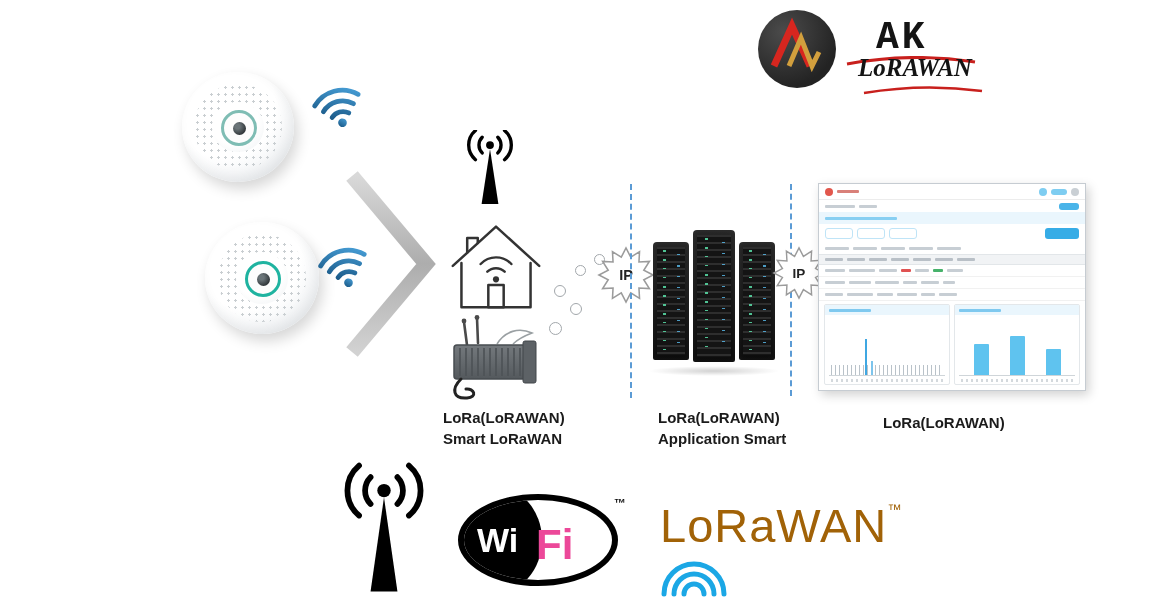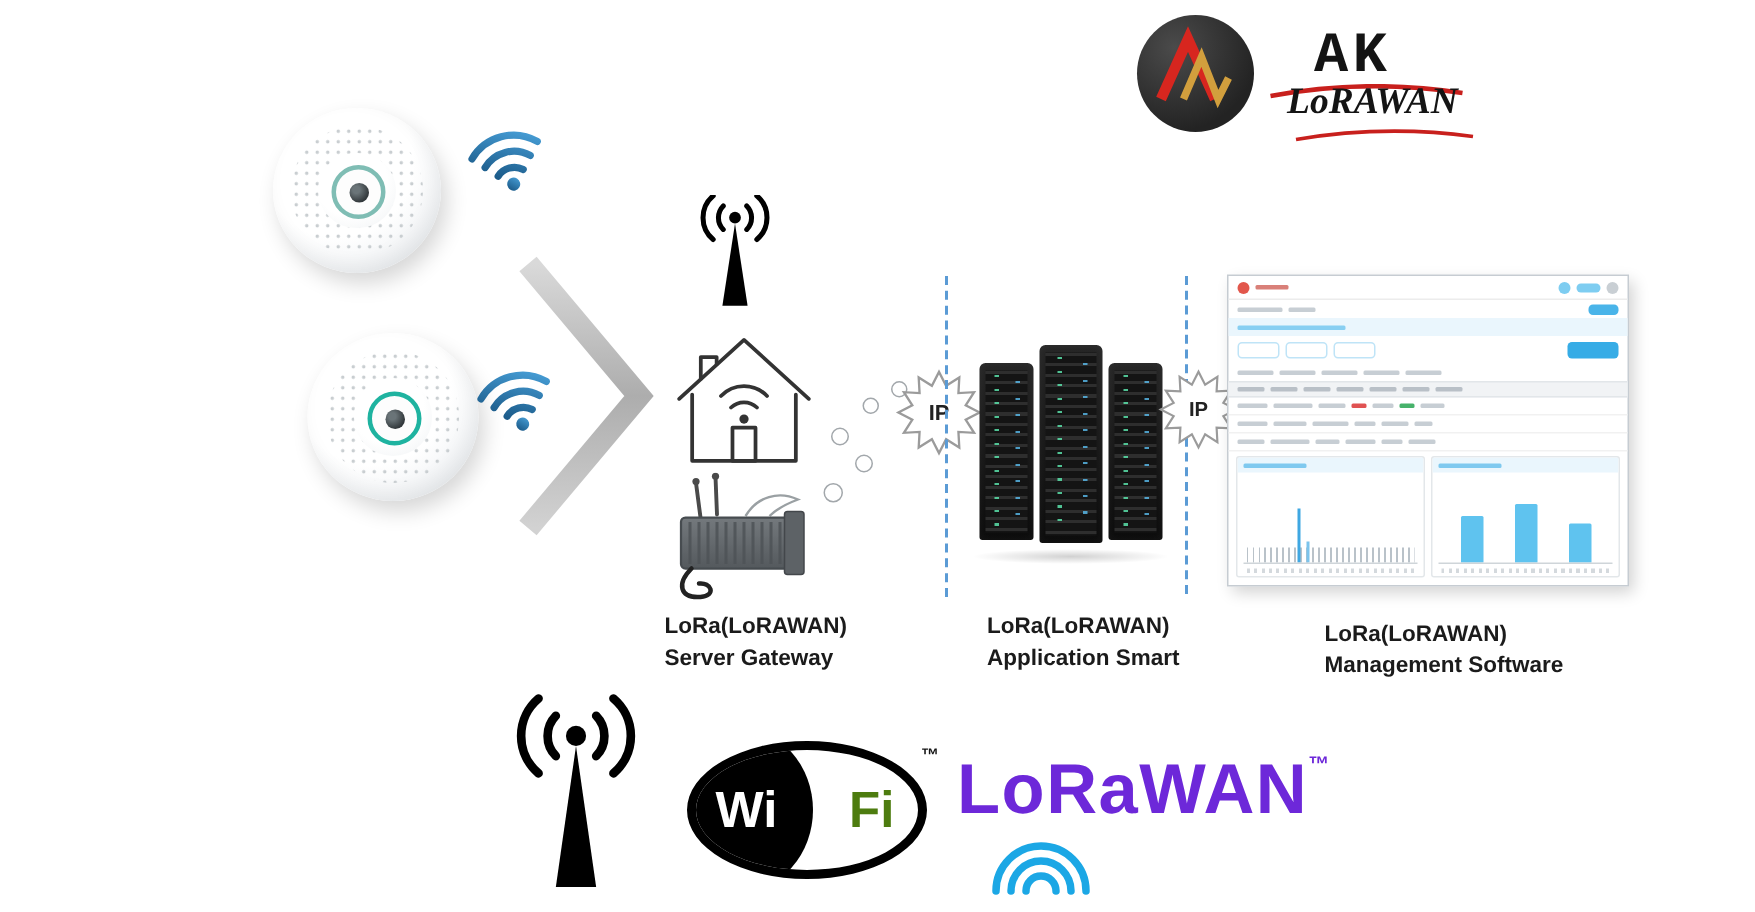--- a/index.html
+++ b/index.html
@@ -72,25 +72,25 @@
   .vbar{width:15px;background:#5fc3ef;border-radius:1px 1px 0 0;}
 
   
   .seclabel{font-size:15px;font-weight:600;color:#1b1b1b;line-height:21px;}
 
   
   .wifi-oval{left:458px;top:494px;width:148px;height:80px;border:6px solid #000;border-radius:50%;
              overflow:hidden;background:#fff;}
   .wifi-left{position:absolute;left:-18px;top:-14px;width:96px;height:108px;background:#000;border-radius:50%;}
   .wifi-wi{position:absolute;left:13px;top:21px;font-weight:bold;font-size:34px;color:#fff;}
-  .wifi-fi{position:absolute;left:102px;top:21px;font-weight:bold;font-size:34px;color:#4d7c0f;}
+  .wifi-fi{position:absolute;left:72px;top:21px;font-weight:bold;font-size:42px;color:#ec4899;}
   .tm-small{font-size:12px;font-weight:bold;color:#111;}
 
   
-  .lorawan{left:638px;top:498px;font-weight:bold;font-size:47px;letter-spacing:1px;color:#6d28d9;}
+  .lorawan{left:660px;top:498px;font-weight:normal;font-size:47px;letter-spacing:1px;color:#a16207;}
   .lorawan sup{font-size:14px;vertical-align:28px;letter-spacing:0;}
 </style>
 </head>
 <body>
 
 <div id="canvas">
 
   <svg width="0" height="0" style="position:absolute">
     <defs>
       <linearGradient id="g-wifi" x1="0" y1="1" x2="1" y2="0">
@@ -175,21 +175,21 @@
       <circle cx="32" cy="2.5" r="2.4" fill="#4a4a4a"></circle>
     <path d="M52,29 C60,16 74,12 87,18 C79,21 72,25 68,29" fill="none" stroke="#9aa0a3" stroke-width="1.6"></path>
     <rect x="9" y="30" width="74" height="34" rx="3" fill="url(#g-gw)" stroke="#474c50" stroke-width="1.5"></rect>
     <path d="M15,33 V61 M21,33 V61 M27,33 V61 M33,33 V61 M39,33 V61 M45,33 V61 M51,33 V61 M57,33 V61 M63,33 V61 M69,33 V61 M75,33 V61" stroke="#4e5357" stroke-width="2" opacity="0.85"></path>
     <rect x="78" y="26" width="13" height="42" rx="2" fill="#5d6266" stroke="#43474b"></rect>
     <path d="M16,64 C6,74 8,84 22,83 C33,82 29,73 21,74" fill="none" stroke="#222" stroke-width="3" stroke-linecap="round"></path>
   </svg>
 
   <div class="abs seclabel" style="left:443px;top:407px">
     <div>LoRa(LoRAWAN)</div>
-    <div>Server Gateway</div>
+    <div>Smart LoRaWAN</div>
   </div>
 
   <div class="abs dotc" style="left:549px;top:322px;width:11px;height:11px"></div>
   <div class="abs dotc" style="left:570px;top:303px;width:10px;height:10px"></div>
   <div class="abs dotc" style="left:554px;top:285px;width:10px;height:10px"></div>
   <div class="abs dotc" style="left:575px;top:265px;width:9px;height:9px"></div>
   <div class="abs dotc" style="left:594px;top:254px;width:9px;height:9px"></div>
 
   <svg class="abs" style="left:597px;top:246px" width="58" height="58" viewBox="0 0 60 60">
     <polygon points="58,30 48.4,25.1 54.2,16 43.4,16.6 44,5.8 34.9,11.6 30,2 25.1,11.6 16,5.8 16.6,16.6 5.8,16 11.6,25.1 2,30 11.6,34.9 5.8,44 16.6,43.4 16,54.2 25.1,48.4 30,58 34.9,48.4 44,54.2 43.4,43.4 54.2,44 48.4,34.9" fill="#ffffff" stroke="#9b9b9b" stroke-width="1.6"></polygon>
@@ -319,21 +319,20 @@
           </div>
           <div class="baseline"></div>
           <div class="xlabels"></div>
         </div>
       </div>
     </div>
   </div>
 
   <div class="abs seclabel" style="left:883px;top:412px">
     <div>LoRa(LoRAWAN)</div>
-    <div>Management Software</div>
   </div>
 
   <svg class="abs" style="left:336px;top:462px" width="96" height="134" viewBox="0 0 100 134">
     <circle cx="50" cy="27" r="7" fill="#000"></circle>
     <path d="M36,13 A20,20 0 0 0 36,41 M64,13 A20,20 0 0 1 64,41 M24,1 A34,34 0 0 0 24,53 M76,1 A34,34 0 0 1 76,53" fill="none" stroke="#000" stroke-width="6" stroke-linecap="round"></path>
     <polygon points="50,34 36,132 64,132" fill="#000"></polygon>
   </svg>
 
   <div class="abs wifi-oval">
     <div class="wifi-left"></div>

